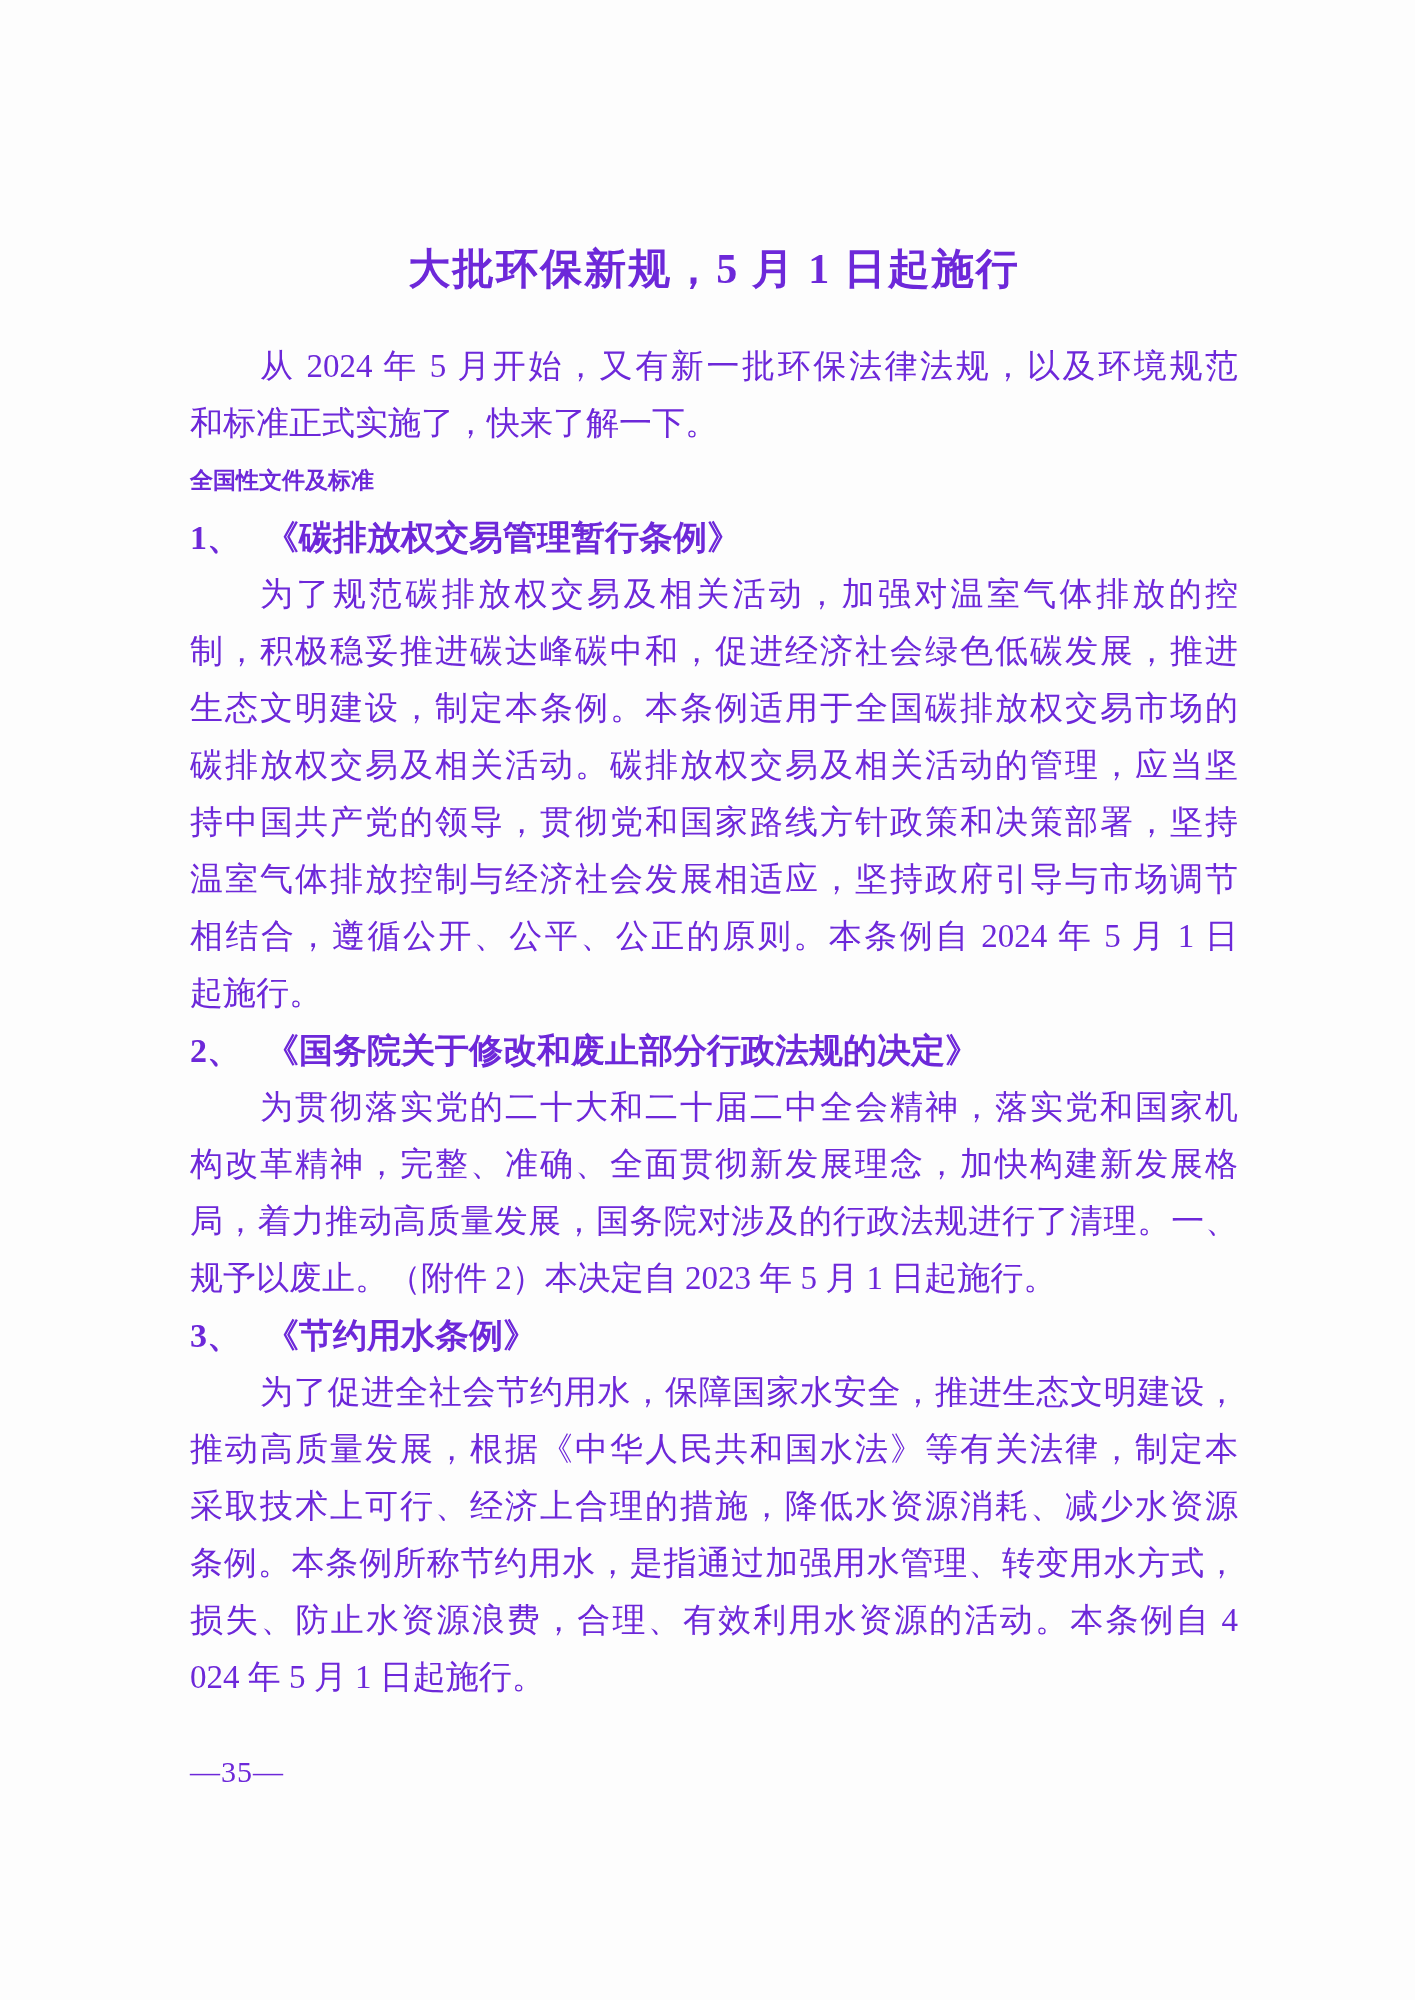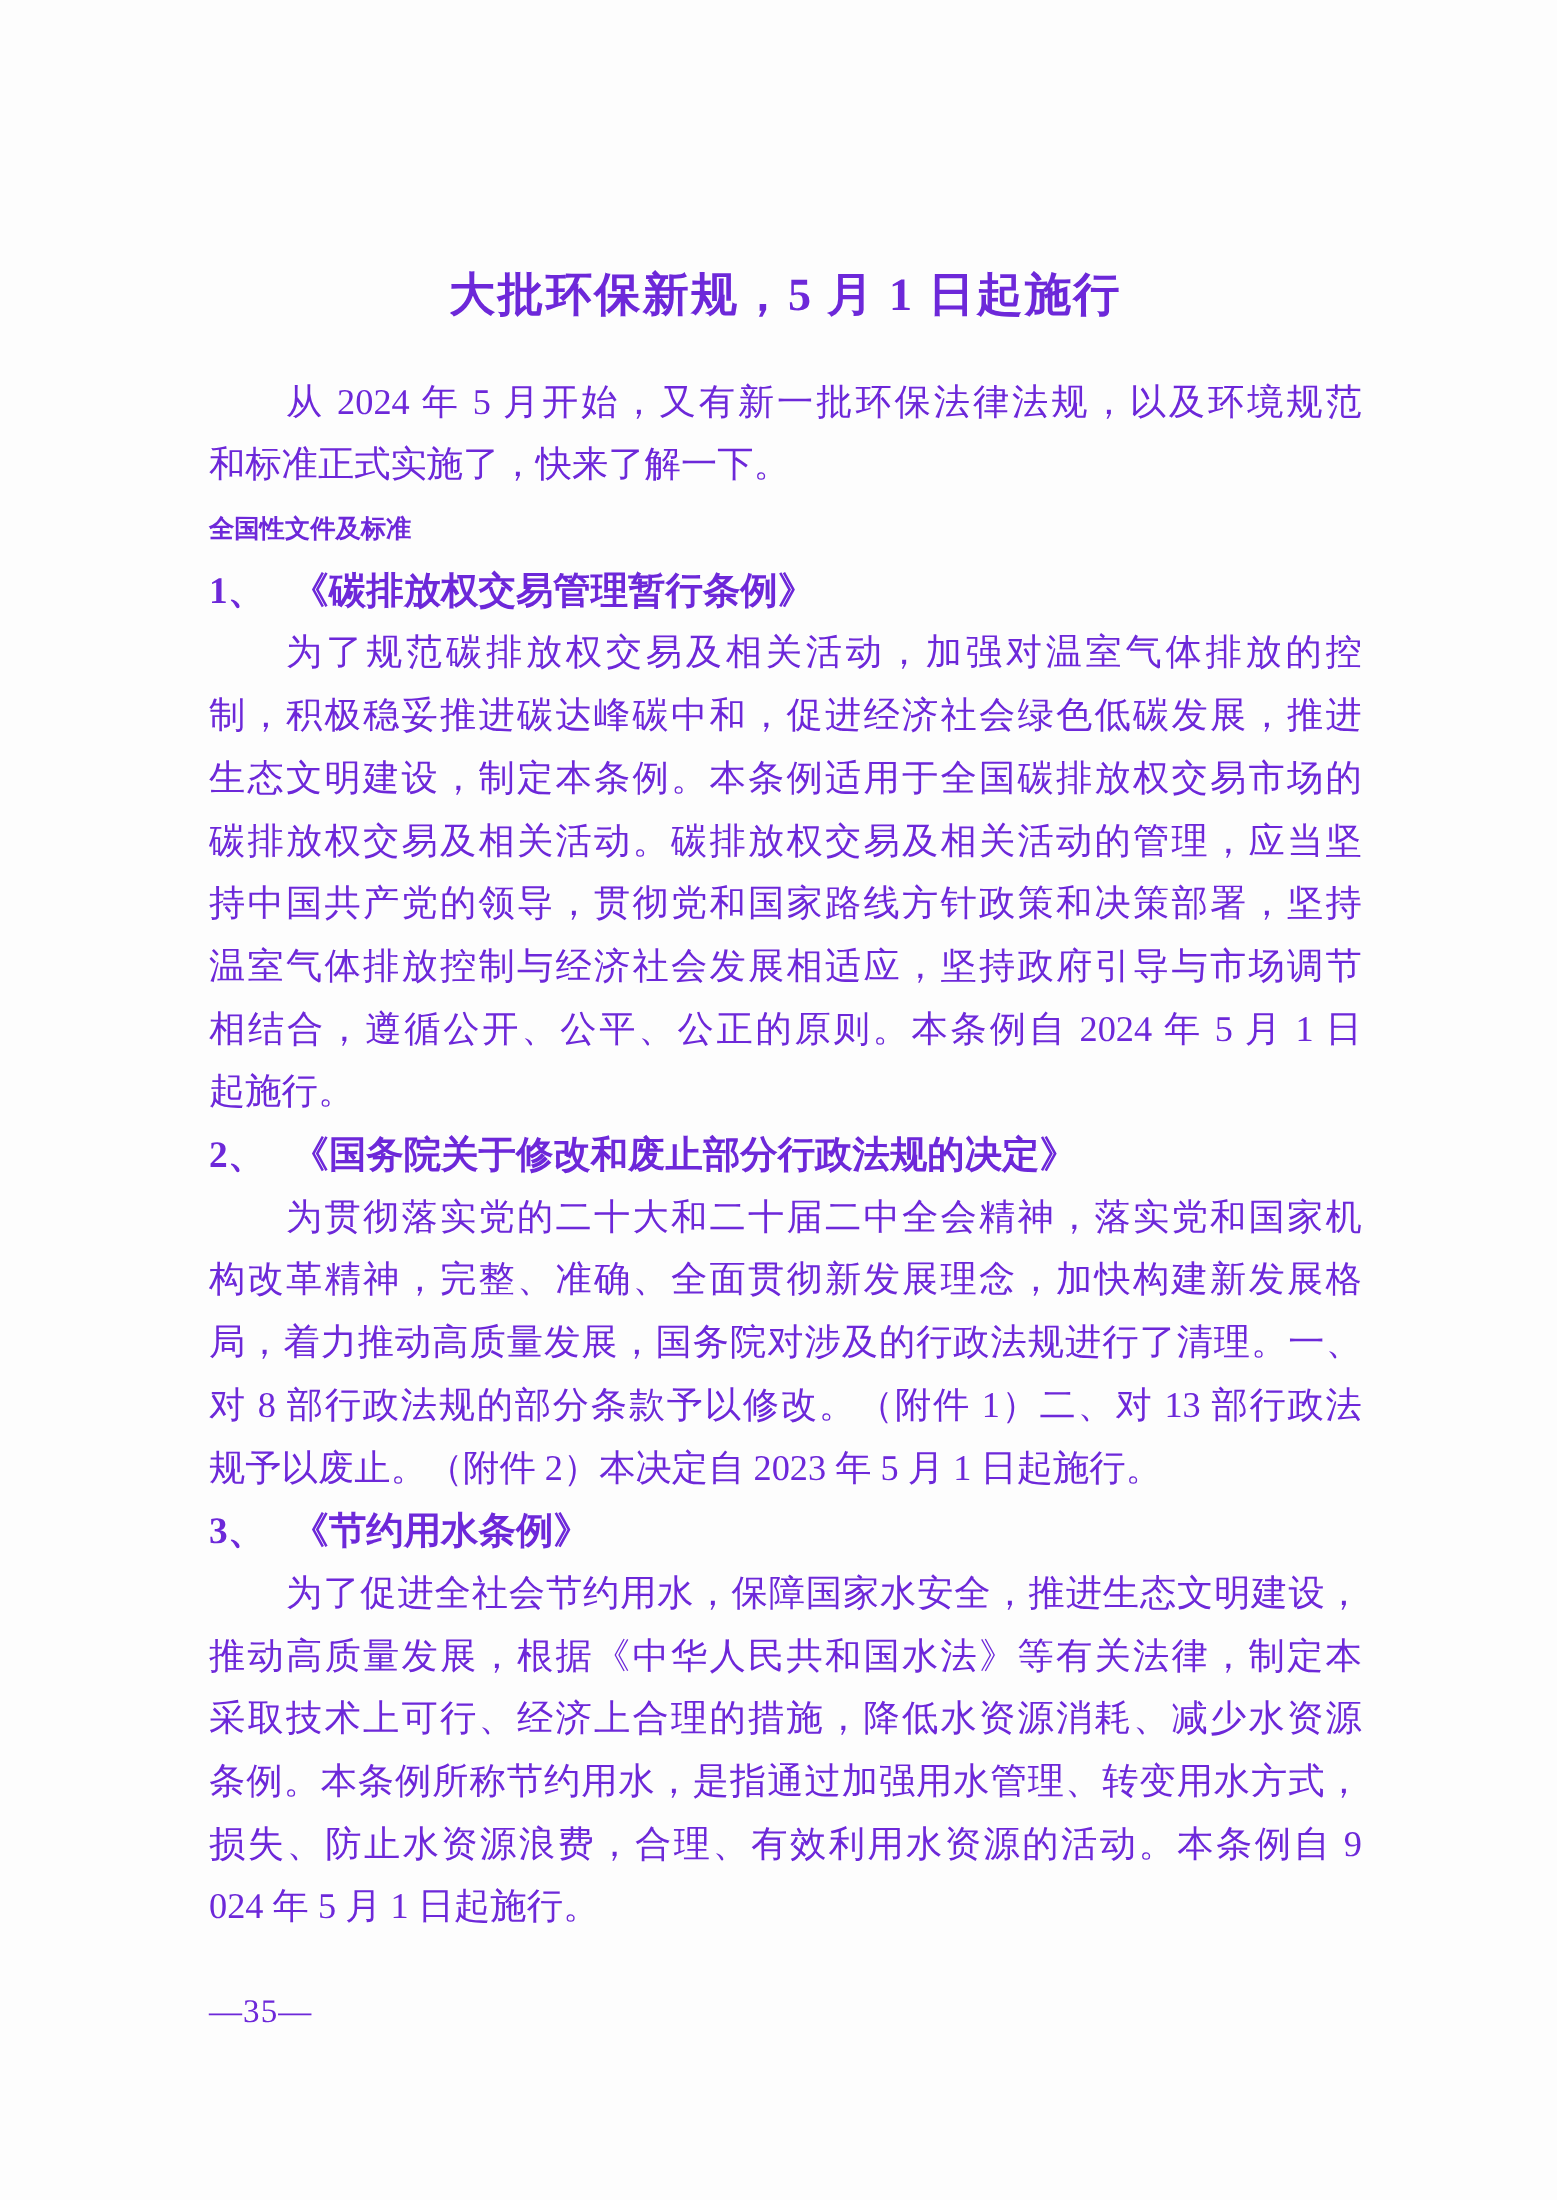--- a/index.html
+++ b/index.html
@@ -90,33 +90,32 @@
     </div>
 
     <div class="item-heading">
       <span class="item-number">2、</span>
       <span class="item-title">《国务院关于修改和废止部分行政法规的决定》</span>
     </div>
     <div>
       <div class="line first">为贯彻落实党的二十大和二十届二中全会精神，落实党和国家机</div>
       <div class="line">构改革精神，完整、准确、全面贯彻新发展理念，加快构建新发展格</div>
       <div class="line">局，着力推动高质量发展，国务院对涉及的行政法规进行了清理。一、</div>
-      <div class="line">对 8 部行政法规的部分条款予以修改。（附件 1）二、对 13 部行政法</div>
       <div class="line last">规予以废止。（附件 2）本决定自 2023 年 5 月 1 日起施行。</div>
     </div>
 
     <div class="item-heading">
       <span class="item-number">3、</span>
       <span class="item-title">《节约用水条例》</span>
     </div>
     <div>
       <div class="line first">为了促进全社会节约用水，保障国家水安全，推进生态文明建设，</div>
       <div class="line">推动高质量发展，根据《中华人民共和国水法》等有关法律，制定本</div>
       <div class="line">采取技术上可行、经济上合理的措施，降低水资源消耗、减少水资源</div>
       <div class="line">条例。本条例所称节约用水，是指通过加强用水管理、转变用水方式，</div>
-      <div class="line">损失、防止水资源浪费，合理、有效利用水资源的活动。本条例自 9</div>
+      <div class="line">损失、防止水资源浪费，合理、有效利用水资源的活动。本条例自 4</div>
       <div class="line last">024 年 5 月 1 日起施行。</div>
     </div>
 
     <div class="page-number">—35—</div>
 
   </div>
 </div>
 
 </body></html>

